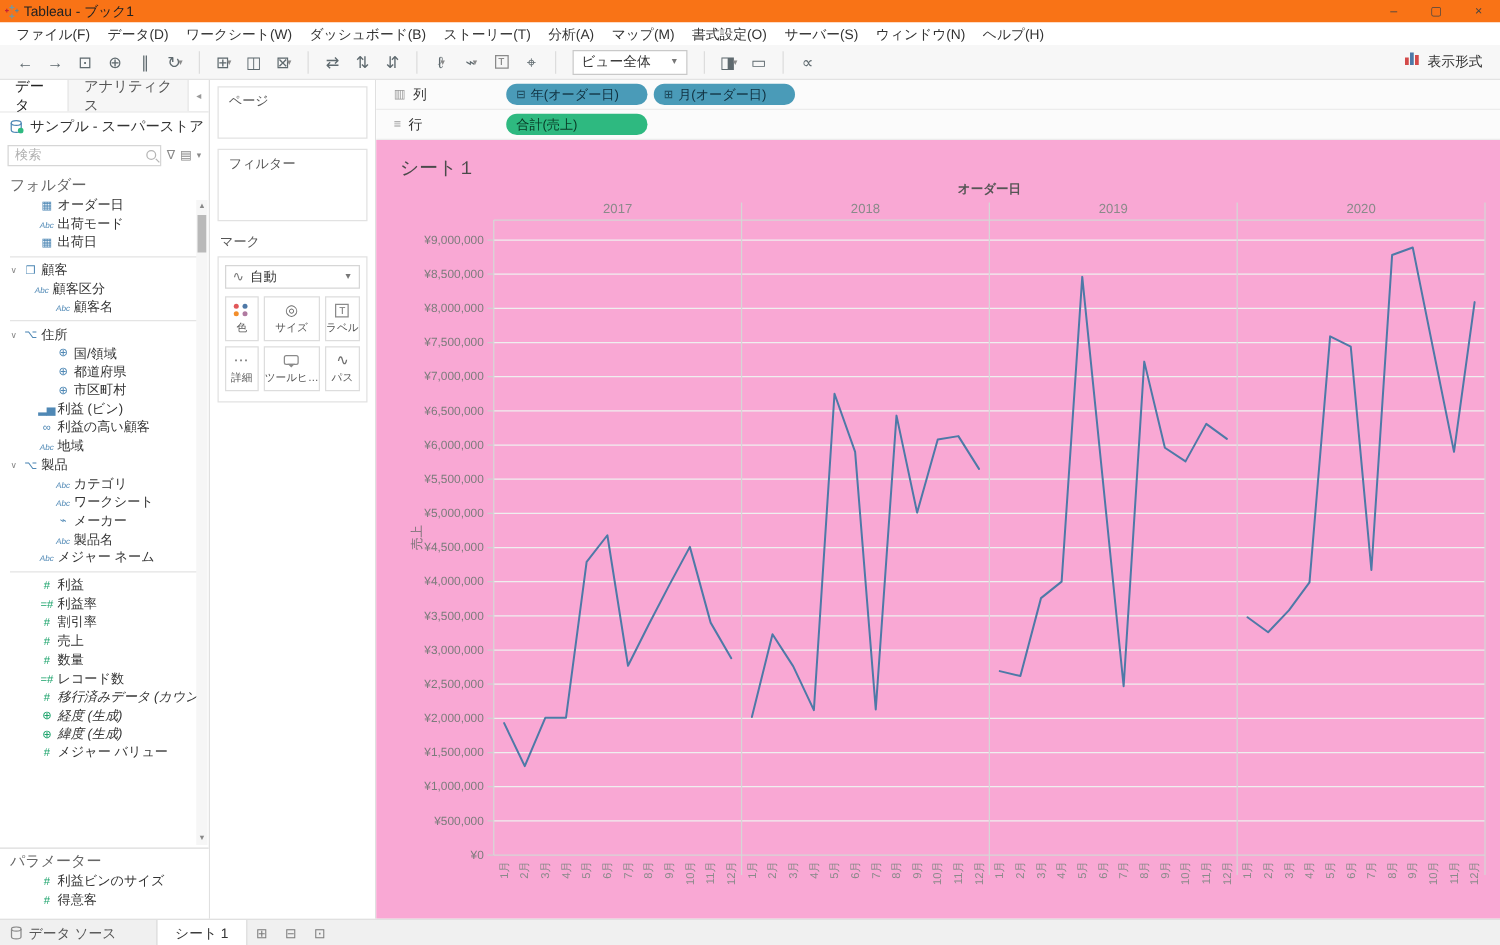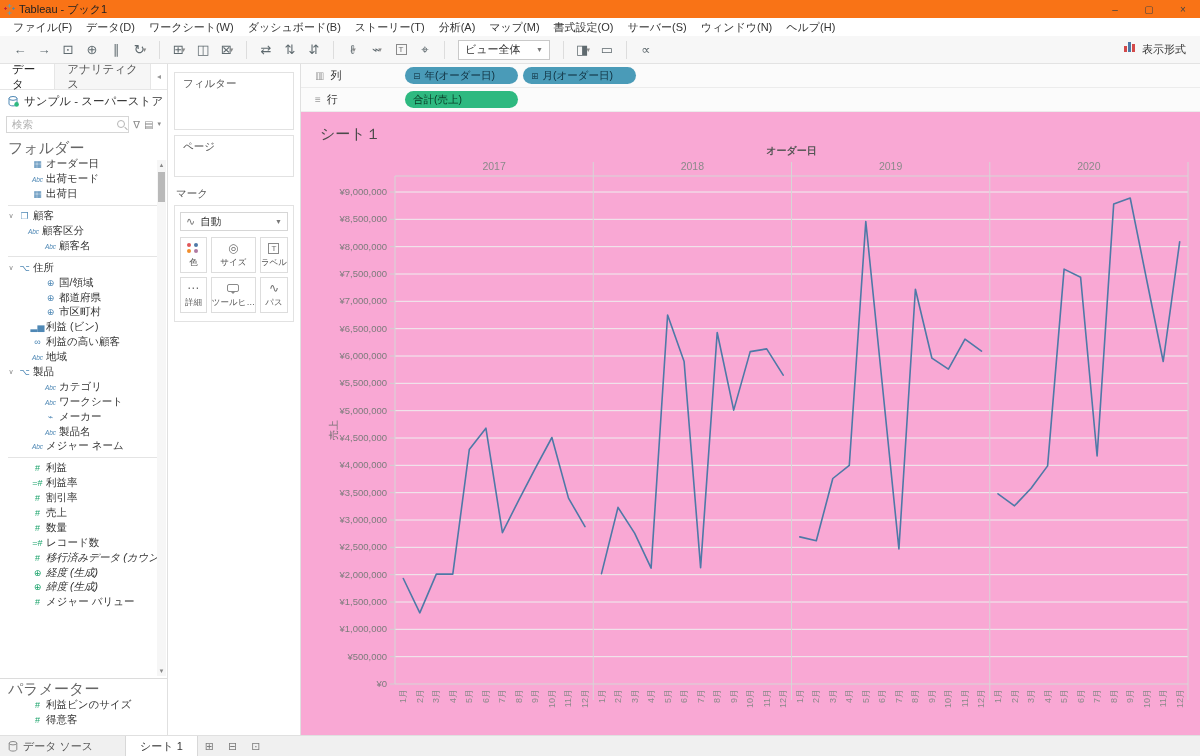--- a/index.html
+++ b/index.html
@@ -42,21 +42,21 @@
   .pane-collapse { margin-left:auto; display:flex; align-items:center; padding:0 6px; color:#999; font-size:8px; }
   .ds-row { height:22px; display:flex; align-items:center; padding-left:8px; gap:5px; font-size:11.5px; color:#333; }
   .search-row { height:24px; display:flex; align-items:center; padding:0 6px; gap:4px; }
   .search-box { flex:1; height:17px; border:1px solid #d6d6d6; display:flex; align-items:center; background:#fff; padding:0 3px 0 5px; }
   .search-box input { border:none; outline:none; width:100%; font-size:10.5px; color:#333; font-family:inherit; background:transparent; }
   .search-box input::placeholder { color:#b0b0b0; }
   .glass { width:8px; height:8px; border:1.2px solid #b5b5b5; border-radius:50%; position:relative; flex:none; }
   .glass::after { content:""; position:absolute; width:4px; height:1.2px; background:#b5b5b5; transform:rotate(45deg); left:6px; top:7px; }
   .mini-ic { color:#8a8a8a; font-size:10px; }
   .fields { position:absolute; top:76px; left:0; right:8px; height:536px; overflow:hidden; }
-  .sec-head { height:17px; display:flex; align-items:center; padding-left:8px; color:#666; font-size:15px; }
+  .sec-head { height:17px; display:flex; align-items:center; padding-left:8px; color:#666; font-size:12px; }
   .frow { height:14.9px; display:flex; align-items:center; font-size:10.5px; color:#333; white-space:nowrap; }
   .frow .caret { width:10px; font-size:7px; color:#888; text-align:center; flex:none; }
   .ficon { width:17px; flex:none; text-align:center; font-size:9px; }
   .ficon.dim { color:#4f88b5; }
   .ficon.mea { color:#1ba36b; }
   .ficon .abc { font-size:6.5px; font-style:italic; letter-spacing:0; }
   .fdiv { height:7px; display:flex; align-items:center; }
   .fdiv i { display:block; height:1px; background:#e4e4e4; width:100%; margin:0 0 0 8px; }
   .params { position:absolute; left:0; right:0; bottom:0; height:57px; border-top:1px solid #dcdcdc; padding-top:2px; background:#fff; }
   .vscroll { position:absolute; right:1px; top:96px; width:9px; height:516px; background:#f6f6f6; }
@@ -385,25 +385,25 @@
         </div>
       </div>
     <div class="vscroll">
       <div class="arr">▲</div>
       <div class="thumb"></div>
       <div class="arr dn">▼</div>
     </div>
   </div>
 
   <div class="cardspane">
+    <div class="card pages">
+      <div class="card-title">ページ</div>
+    </div>
     <div class="card filters">
       <div class="card-title">フィルター</div>
-    </div>
-    <div class="card pages">
-      <div class="card-title">ページ</div>
     </div>
     <div class="marks-wrap">
       <div class="marks-label">マーク</div>
       <div class="marks-card">
         <div class="mark-select">
           <span class="wave">∿</span>
           <span>自動</span>
           <span class="car">▼</span>
         </div>
         <div class="marks-grid" id="marksgrid">

